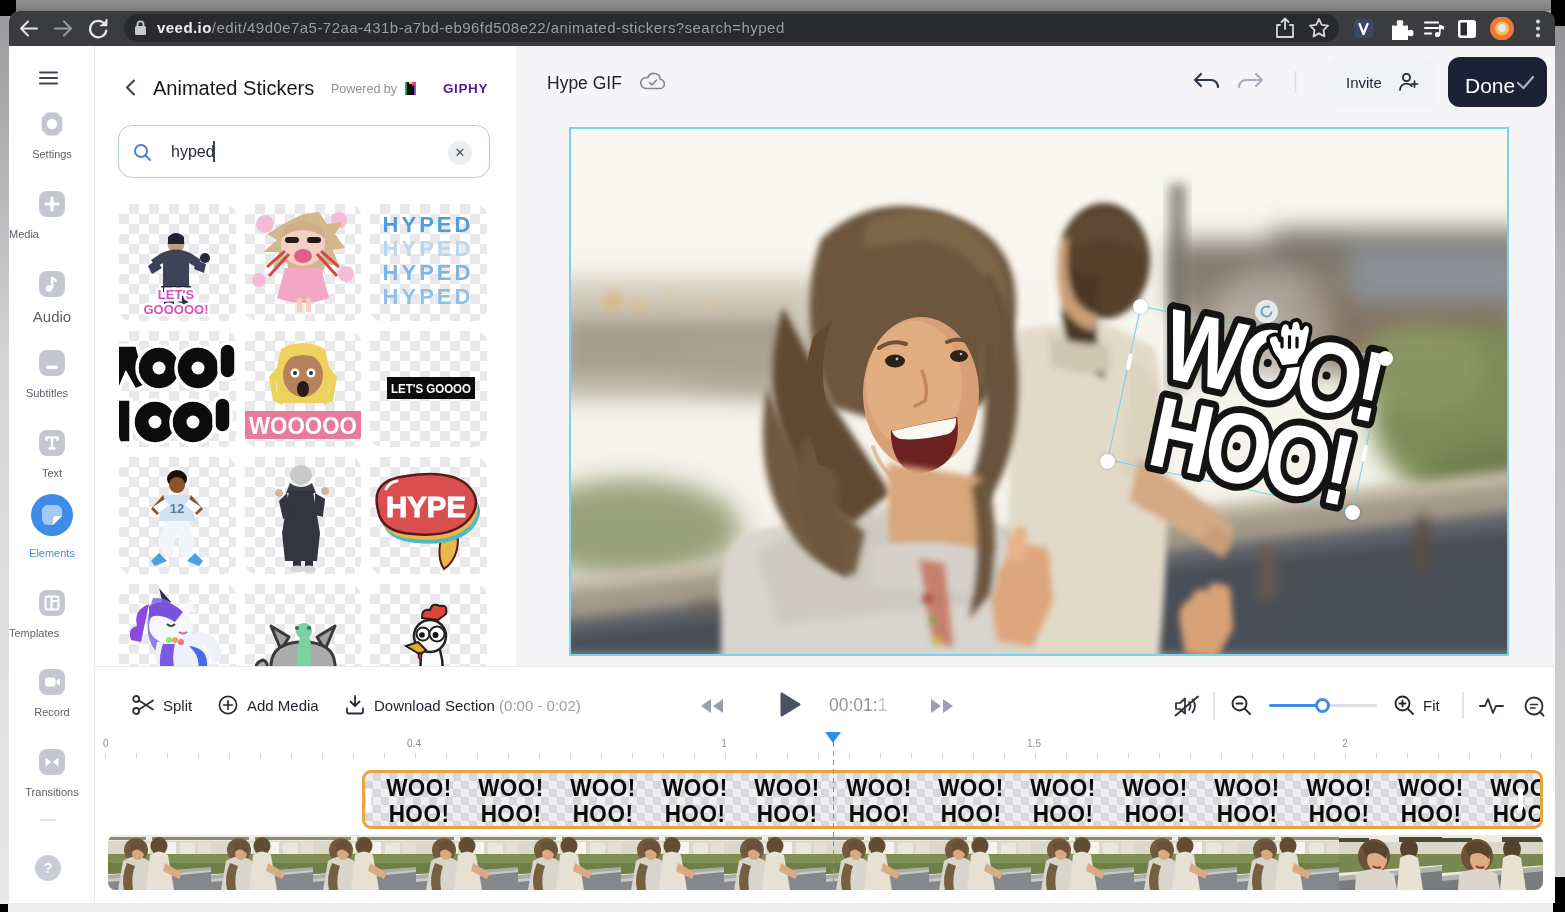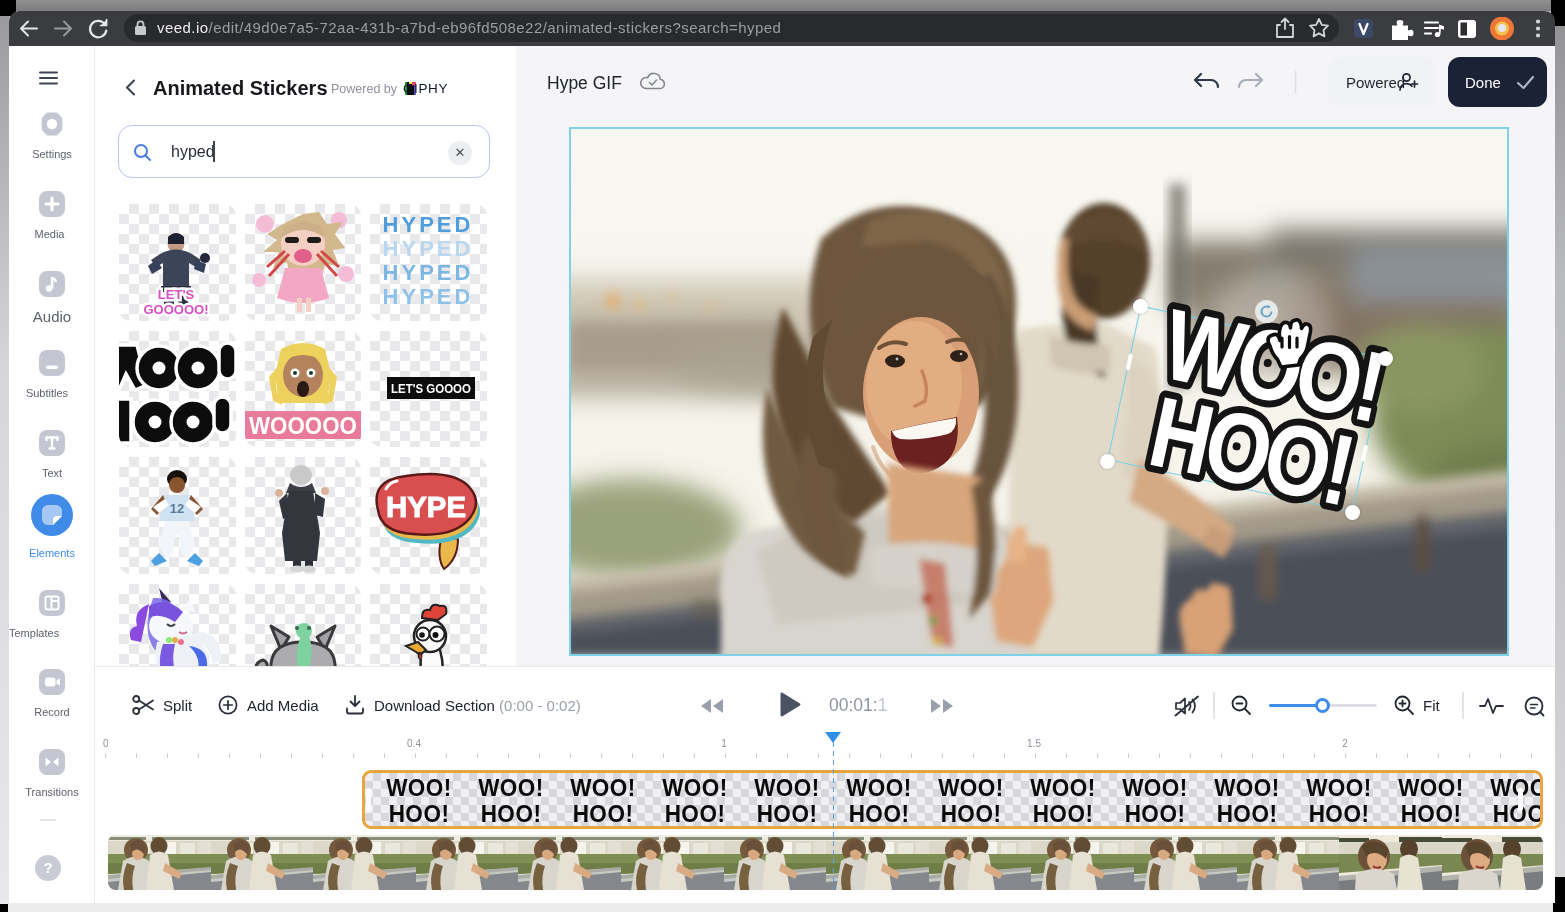--- a/index.html
+++ b/index.html
@@ -11,28 +11,28 @@
 .desk-left{left:0;top:11px;width:9px;height:893px;background:linear-gradient(#9a9a9c,#d6d6d9 40%,#e8e8ea)}
 .desk-right{left:1555px;top:0;width:10px;height:912px;background:linear-gradient(#8f8f91,#b9babd 30%,#d9d9db)}
 .desk-bot{left:0;top:903px;width:1565px;height:9px;background:#ececec}
 .blk{background:#000}
 
 .win{left:9px;top:11px;width:1546px;height:892px;background:#fff;border-radius:10px;overflow:hidden}
 
 .chrome{left:9px;top:11px;width:1546px;height:35px;background:#3b3c40;border-radius:10px 10px 0 0}
 .pill{left:124px;top:14px;width:1215px;height:28px;border-radius:14px;background:#282a2d}
 .urltxt{left:157px;top:19px;font-size:15px;letter-spacing:.45px;color:#9b9da2;white-space:nowrap}
-.urltxt b{color:#eeeef0;font-weight:400}
+.urltxt b{color:#eeeef0;font-weight:700}
 
 .sidebar{left:9px;top:46px;width:86px;height:857px;background:#fff;border-right:1px solid #ececee}
 
 .panel{left:95px;top:46px;width:421px;height:620px;background:#fff}
-.ptitle{left:153px;top:77px;font-size:20px;font-weight:700;color:#17181c;letter-spacing:0}
+.ptitle{left:153px;top:77px;font-size:20px;font-weight:400;color:#17181c;letter-spacing:0}
 .pby{left:331px;top:82px;font-size:12.5px;color:#8d919a}
-.giphy{left:403px;top:81px;font-size:13.5px;font-weight:400;color:#0f172a;letter-spacing:.6px}
+.giphy{left:443px;top:81px;font-size:13.5px;font-weight:700;color:#4c1d95;letter-spacing:.6px}
 .sbox{left:118px;top:125px;width:372px;height:53px;border:1.5px solid #b9c6ee;border-radius:14px;background:#fff}
 .stext{left:171px;top:143px;font-size:16px;color:#272c38}
 .caret{left:213px;top:141px;width:1.6px;height:21px;background:#3d4450}
 .sclear{left:448px;top:141px;width:24px;height:24px;border-radius:12px;background:#edeef2;color:#4a4e58;font-size:13px;text-align:center;line-height:24px}
 .tile{width:116.5px;height:116.5px;border-radius:12px;overflow:hidden;background:
  conic-gradient(#e9e9eb 25%,#fff 0 50%,#e9e9eb 0 75%,#fff 0) 0 0/20px 20px}
 
 .canvas{left:516px;top:46px;width:1039px;height:620px;background:#f5f5f7}
 .htitle{left:547px;top:73px;font-size:17.5px;color:#20242c}
 .videoframe{left:569px;top:127px;width:940px;height:529px;border:2px solid #7ed2e8;overflow:hidden;background:#f6f4ec}
@@ -111,21 +111,21 @@
 </svg>
 <div class="abs" style="left:9px;top:110px;width:86px;text-align:center;line-height:0"><svg width="28" height="28" viewBox="0 0 28 28">
       <path d="M9.5 3.5 h9 l4.8 5 v11 l-4.8 5 h-9 l-4.8-5 v-11 z" fill="#c4c7d1" stroke="#c4c7d1" stroke-width="2" stroke-linejoin="round"></path>
       <circle cx="14" cy="14" r="5.2" fill="#fff"></circle>
     </svg></div>
 <div class="abs" style="left:9px;top:148px;width:86px;text-align:center;font-size:11px;color:#5c616b">Settings</div>
 <div class="abs" style="left:9px;top:190px;width:86px;text-align:center;line-height:0"><svg width="28" height="28" viewBox="0 0 28 28">
       <rect x="1" y="1" width="26" height="26" rx="8" fill="#c4c7d1"></rect>
       <path d="M14 8 v12 M8 14 h12" stroke="#fff" stroke-width="3.2" stroke-linecap="round"></path>
     </svg></div>
-<div class="abs" style="left:9px;top:228px;width:81px;text-align:center;font-size:11px;color:#5c616b">Media</div>
+<div class="abs" style="left:9px;top:228px;width:81px;text-align:left;font-size:11px;color:#5c616b">Media</div>
 <div class="abs" style="left:9px;top:269.5px;width:86px;text-align:center;line-height:0"><svg width="28" height="28" viewBox="0 0 28 28">
       <rect x="1" y="1" width="26" height="26" rx="8" fill="#c4c7d1"></rect>
       <circle cx="11" cy="18.5" r="3.2" fill="#fff"></circle>
       <rect x="12.8" y="8" width="2.6" height="10.5" fill="#fff"></rect>
       <path d="M12.8 8 a5 5 0 0 1 5 4" stroke="#fff" stroke-width="2.6" fill="none"></path>
     </svg></div>
 <div class="abs" style="left:9px;top:307.5px;width:86px;text-align:center;font-size:15px;color:#5c616b">Audio</div>
 <div class="abs" style="left:9px;top:349px;width:86px;text-align:center;line-height:0"><svg width="28" height="28" viewBox="0 0 28 28">
       <rect x="1" y="1" width="26" height="26" rx="8" fill="#c4c7d1"></rect>
       <rect x="8" y="16.5" width="12" height="3.6" rx="1.8" fill="#fff"></rect>
@@ -344,29 +344,29 @@
 </svg>
 
 <svg class="abs" style="left:1191px;top:71px" width="120" height="22" viewBox="0 0 120 22">
  <g fill="none" stroke-width="2.2" stroke-linecap="round" stroke-linejoin="round">
   <path d="M4 9 h16 a7 7 0 0 1 7 7 M4 9 l6-6 M4 9 l6 6" stroke="#2e3749"></path>
   <path d="M71 9 h-16 a7 7 0 0 0-7 7 M71 9 l-6-6 M71 9 l-6 6" stroke="#a8aeb8"></path>
  </g>
  <path d="M104.5 0 v22" stroke="#dcdee2" stroke-width="1.5"></path>
 </svg>
 <div class="abs invite"></div>
-<div class="abs" style="left:1346px;top:74px;font-size:15px;color:#1d2432">Powered</div>
+<div class="abs" style="left:1346px;top:74px;font-size:15px;color:#1d2432">Invite</div>
 <svg class="abs" style="left:1398px;top:72px" width="22" height="20" viewBox="0 0 22 20">
  <g fill="none" stroke="#1d2432" stroke-width="1.7" stroke-linecap="round">
   <circle cx="8.5" cy="5.5" r="3.6"></circle>
   <path d="M2 18 c0-4 3-6.3 6.5-6.3 2.2 0 4.2.9 5.4 2.4 M16.5 9 v6 M13.5 12 h6"></path>
  </g>
 </svg>
 <div class="abs done"></div>
-<div class="abs" style="left:1465px;top:74px;font-size:15px;color:#fff">Done</div>
+<div class="abs" style="left:1465px;top:74px;font-size:21px;color:#fff">Done</div>
 <svg class="abs" style="left:1516px;top:75px" width="19" height="15" viewBox="0 0 19 15">
  <path d="M2 8 l5.5 5 L17 2" fill="none" stroke="#aab3c2" stroke-width="2.2" stroke-linecap="round" stroke-linejoin="round"></path>
 </svg>
 
 <div class="abs videoframe"><svg width="940" height="529" viewBox="0 0 940 529">
 <defs>
 <filter id="b30" x="-40%" y="-40%" width="180%" height="180%">
           <feGaussianBlur stdDeviation="22"></feGaussianBlur>
         </filter>
 <filter id="b14" x="-40%" y="-40%" width="180%" height="180%">

